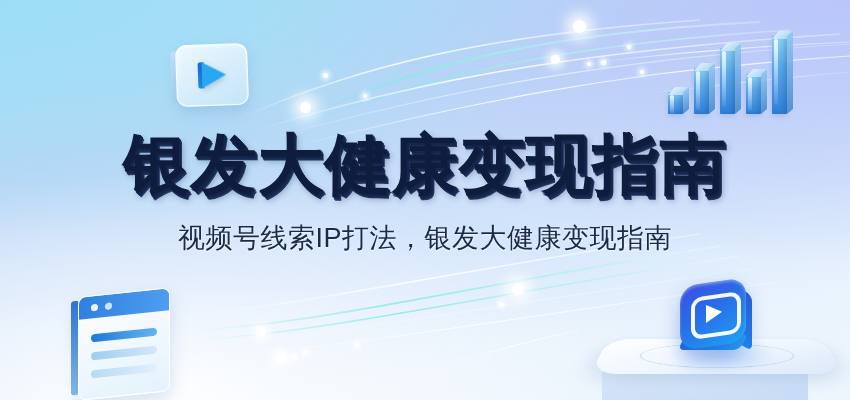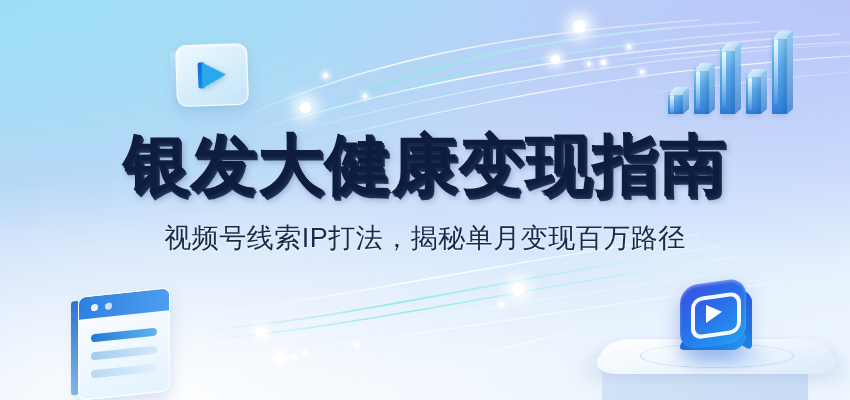--- a/index.html
+++ b/index.html
@@ -241,16 +241,16 @@
     <div class="cube-side"></div>
     <div class="cube-bot"></div>
     <div class="face">
       <div class="ring"></div>
       <div class="tri"></div>
     </div>
   </div>
 
   <div id="textblock">
     <h1 id="main-title">银发大健康变现指南</h1>
-    <p id="sub-title">视频号线索IP打法，揭秘单月变现百万路径</p>
+    <p id="sub-title">视频号线索IP打法，银发大健康变现指南</p>
   </div>
 
 </div>
 
 </body></html>

